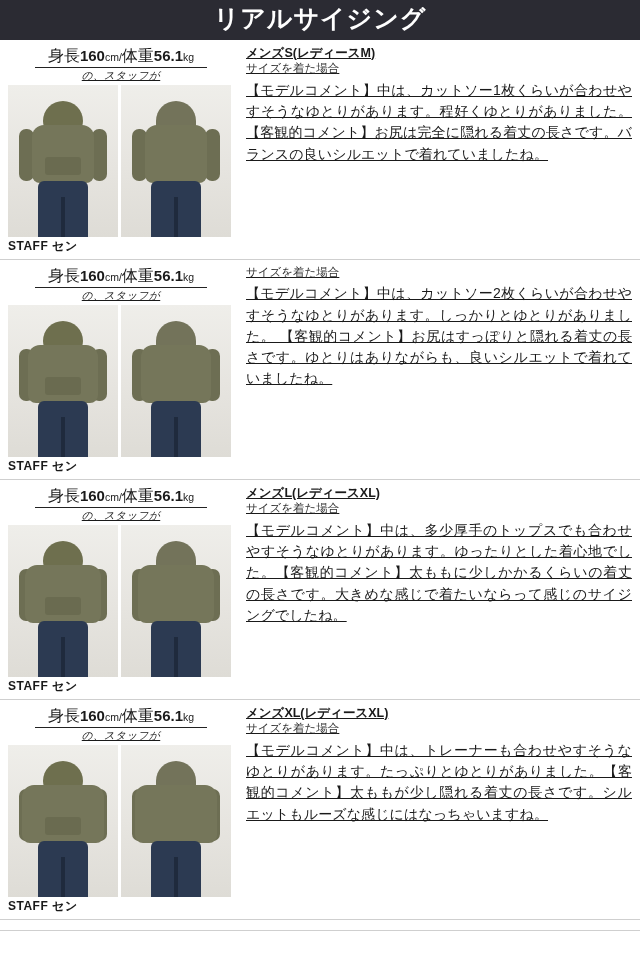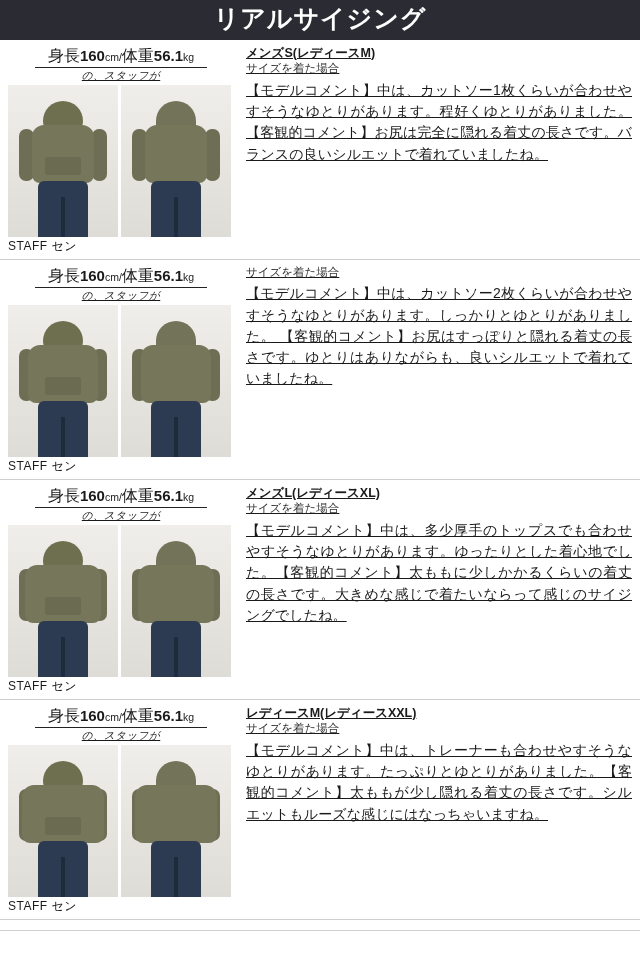--- a/index.html
+++ b/index.html
@@ -190,20 +190,21 @@
     top: 112px;
     width: 4px;
     height: 40px;
     background: #1f2a3d;
   }
   
   .staff {
     font-size: 12px;
     padding-top: 1px;
     letter-spacing: 0.5px;
+    font-weight: bold;
   }
   
   .size-title {
     font-size: 12.5px;
     font-weight: bold;
     line-height: 1.25;
     margin: 0 0 1px 0;
   }
   .size-sub {
     font-size: 11.5px;
@@ -391,21 +392,21 @@
               <div class="sleeveR"></div>
             <div class="body widest"></div>
             <div class="pants"></div>
               <div class="pantgap"></div>
           </div>
         </div>
       </div>
       <div class="staff">STAFF セン</div>
     </div>
     <div class="right-col">
-      <p class="size-title">レディースM(レディースXXL)</p>
+      <p class="size-title">メンズXL(レディースXL)</p>
       <p class="size-sub">サイズを着た場合</p>
       <p class="comment">【モデルコメント】中は、トレーナーも合わせやすそうなゆとりがあります。たっぷりとゆとりがありました。【客観的コメント】太ももが少し隠れる着丈の長さです。シルエットもルーズな感じにはなっちゃいますね。</p>
     </div>
   </div>
 
   <div class="row partial">
     
     
   </div>
 

